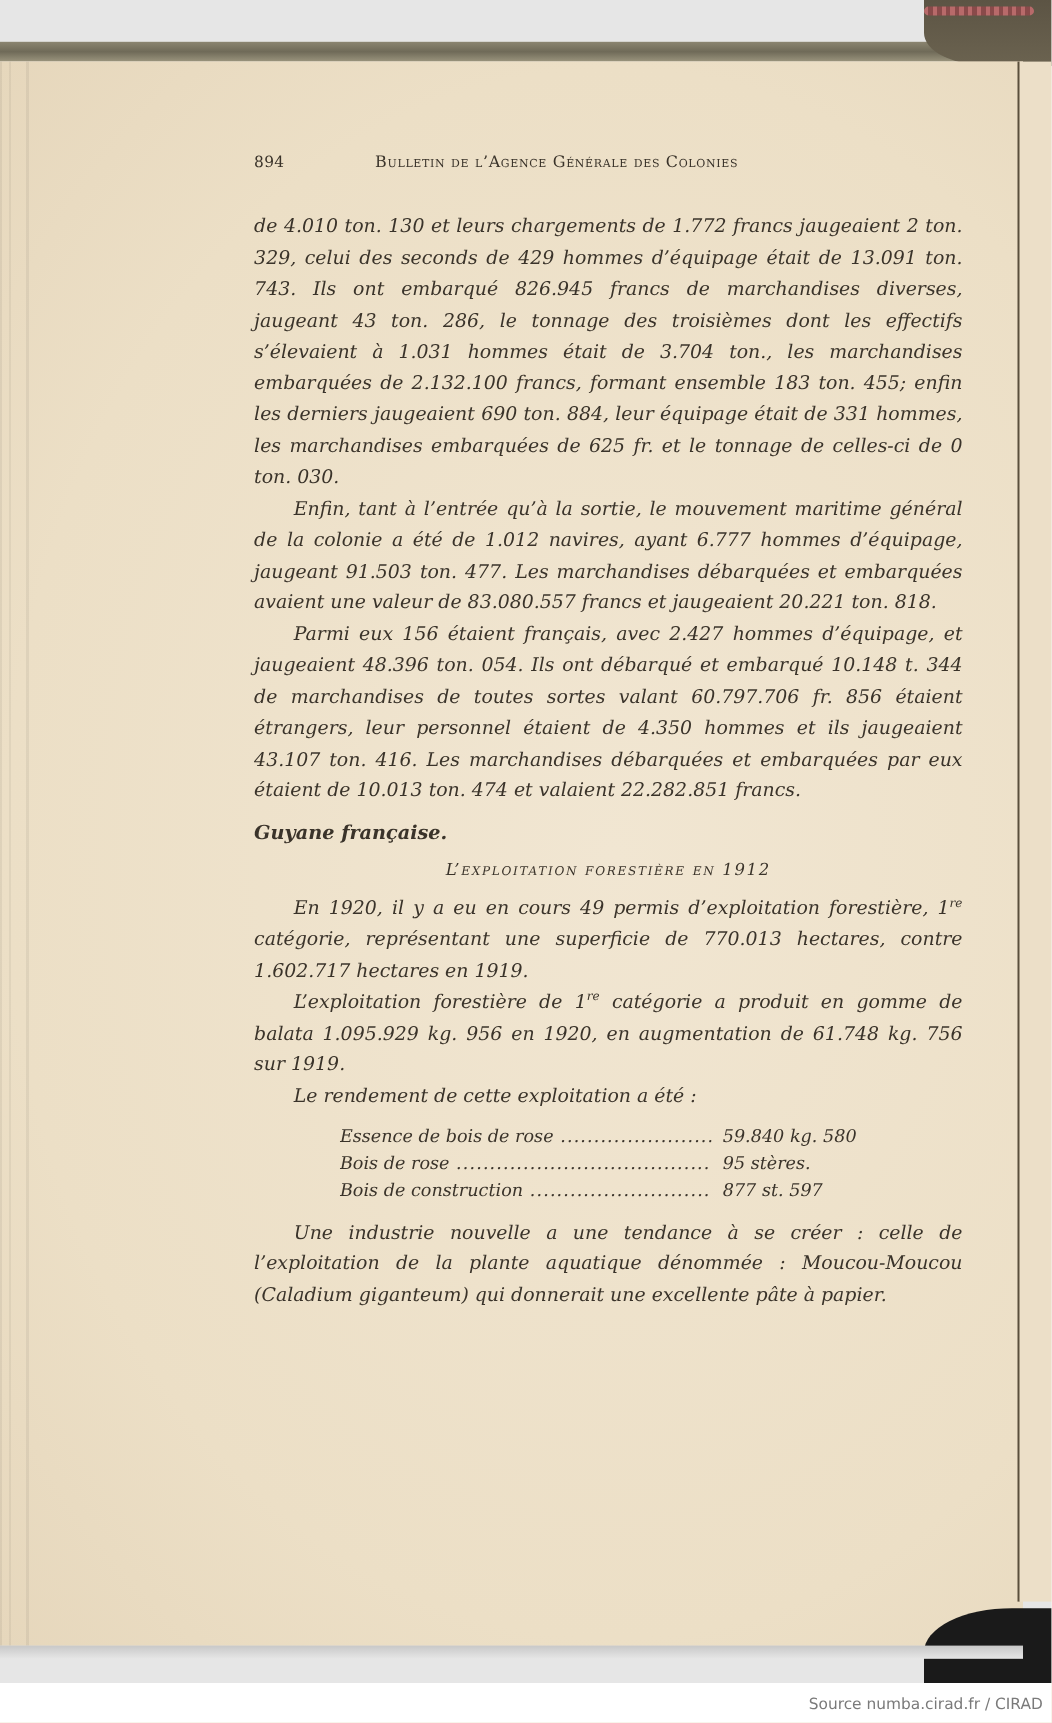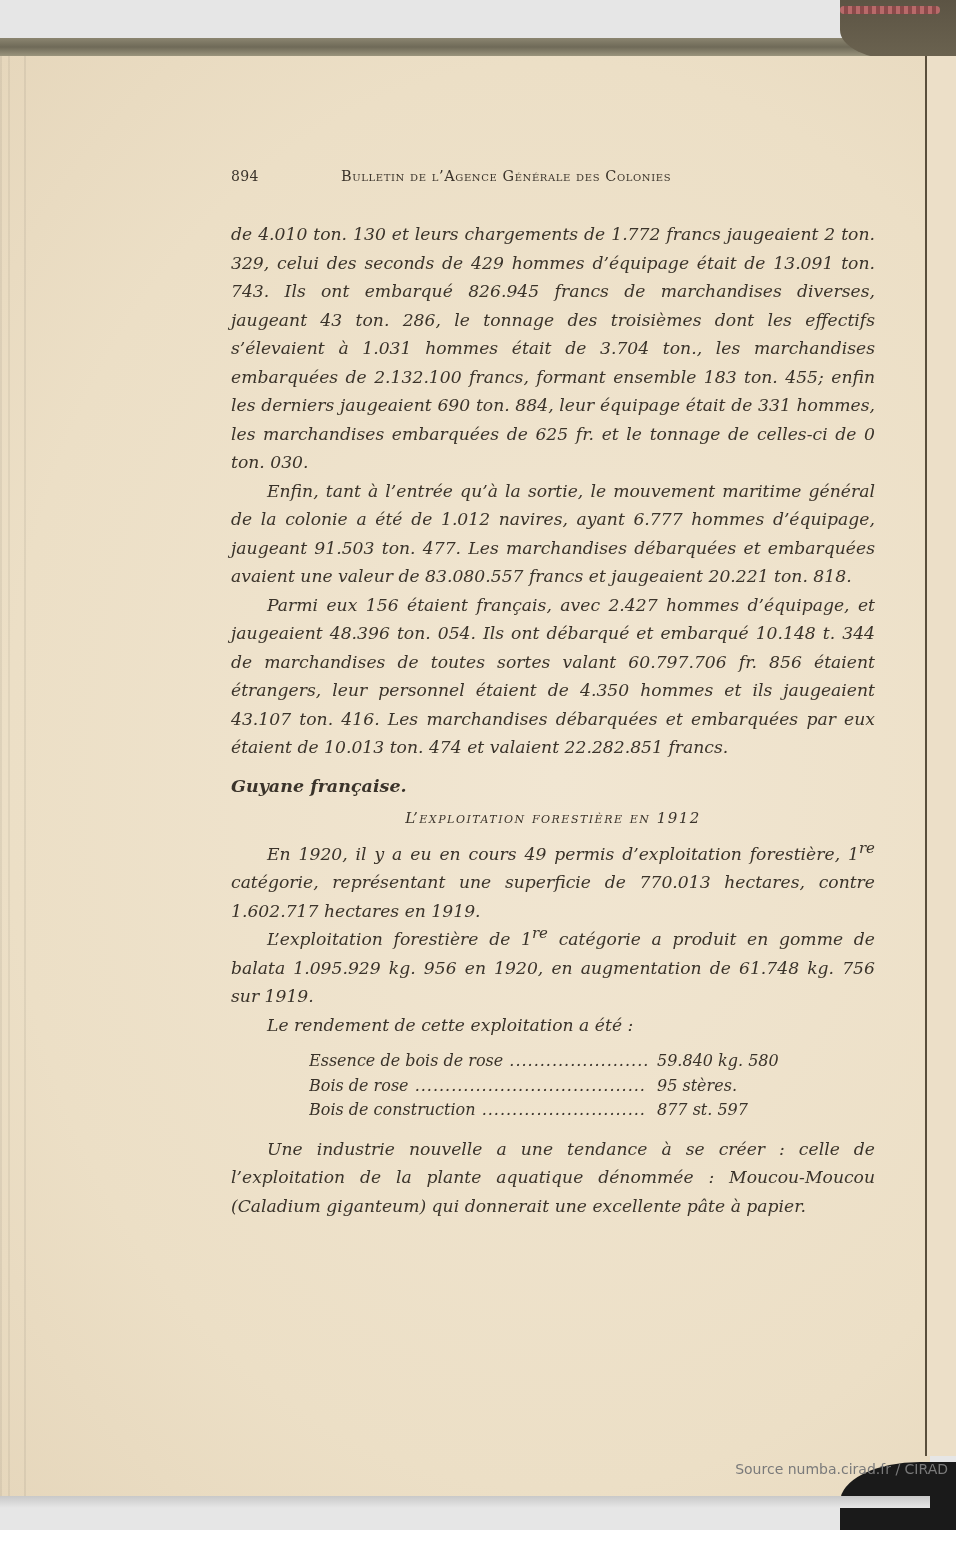--- a/index.html
+++ b/index.html
@@ -44,21 +44,21 @@
     .right-leaf {
       position: absolute; left: 927px; top: 56px; width: 29px; height: 1400px;
       background: #ecdfc8;
     }
     .bottom-cover {
       position: absolute; left: 840px; top: 1462px; width: 116px; height: 68px;
       background: #1a1a1a;
       border-top-left-radius: 80px 40px;
     }
     .text-block {
-      position: absolute; left: 231px; top: 168px; width: 644px;
+      position: absolute; left: 231px; top: 140px; width: 644px;
       color: #3a332a;
       font-family: "DejaVu Serif", serif;
     }
     .running-head {
       display: flex; align-items: baseline; height: 30px;
       font-size: 14px; letter-spacing: 0.3px;
     }
     .running-head .page-num { width: 110px; }
     .running-head .title { font-variant: small-caps; font-size: 14.5px; letter-spacing: 0.6px; }
     .body-text {
@@ -81,23 +81,23 @@
       margin: 10px 0 12px 78px; width: 488px;
       font-size: 16px; line-height: 24.5px;
     }
     .yield-row { display: flex; justify-content: space-between; }
     .yield-row .label { flex: 1; overflow: hidden; white-space: nowrap; }
     .yield-row .label::after {
       content: " ........................................................................";
       letter-spacing: 1px;
     }
     .yield-row .value { width: 140px; padding-left: 10px; background: transparent; white-space: nowrap; }
-    sup { font-size: 15px; line-height: 0; }
+    sup { font-size: 11px; line-height: 0; }
     .source-credit {
-      position: absolute; right: 8px; top: 1461px;
+      position: absolute; right: 8px; top: 1542px;
       font-family: "DejaVu Sans", sans-serif; font-size: 14px; color: #7a7a7a;
     }
   </style>
 </head>
 <body>
 
 <div class="scan-bg"></div>
 <div class="book-top-edge"></div>
 <div class="book-right-cover">
   <div class="ribbon"></div>

